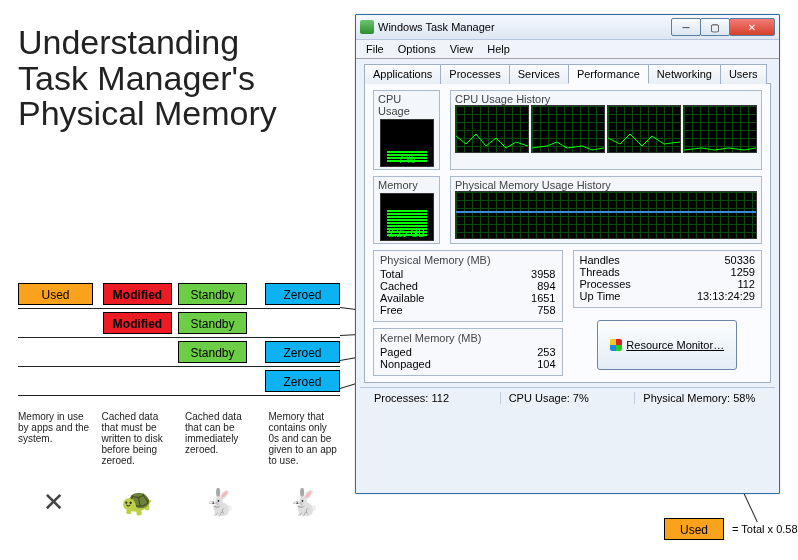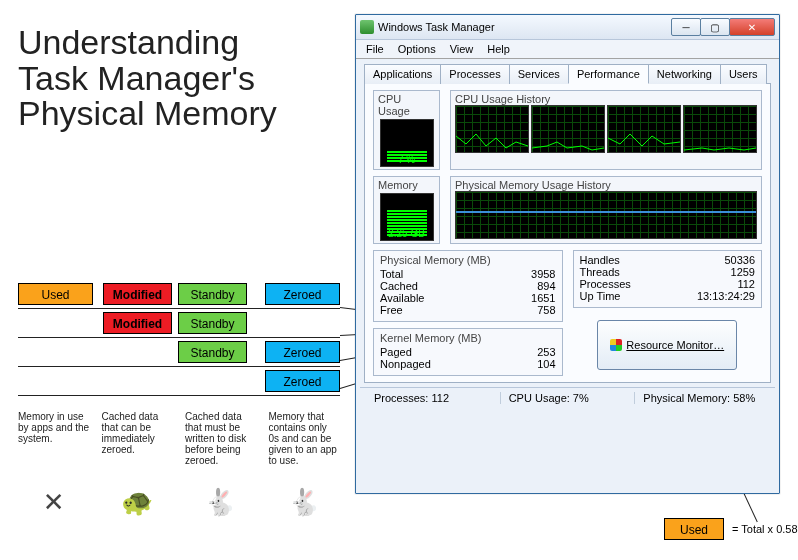--- a/index.html
+++ b/index.html
@@ -248,22 +248,22 @@
 </div>
 
 <div class="connector" style="left:340px; top:307px; width:80px; transform:rotate(7deg);"></div>
 <div class="connector" style="left:340px; top:335px; width:80px; transform:rotate(-3deg);"></div>
 <div class="connector" style="left:340px; top:360px; width:82px; transform:rotate(-10deg);"></div>
 <div class="connector" style="left:340px; top:388px; width:86px; transform:rotate(-17deg);"></div>
 <div class="connector" style="left:737px; top:478px; width:48px; transform:rotate(65deg);"></div>
 
 <div class="legend-desc">
   <div>Memory in use by apps and the system.</div>
+  <div>Cached data that must be written to disk before being zeroed.</div>
   <div>Cached data that can be immediately zeroed.</div>
-  <div>Cached data that must be written to disk before being zeroed.</div>
   <div>Memory that contains only 0s and can be given to an app to use.</div>
 </div>
 
 <div class="icons-row">
   <span>✕</span>
   <span>🐢</span>
   <span>🐇</span>
   <span>🐇</span>
 </div>
 

